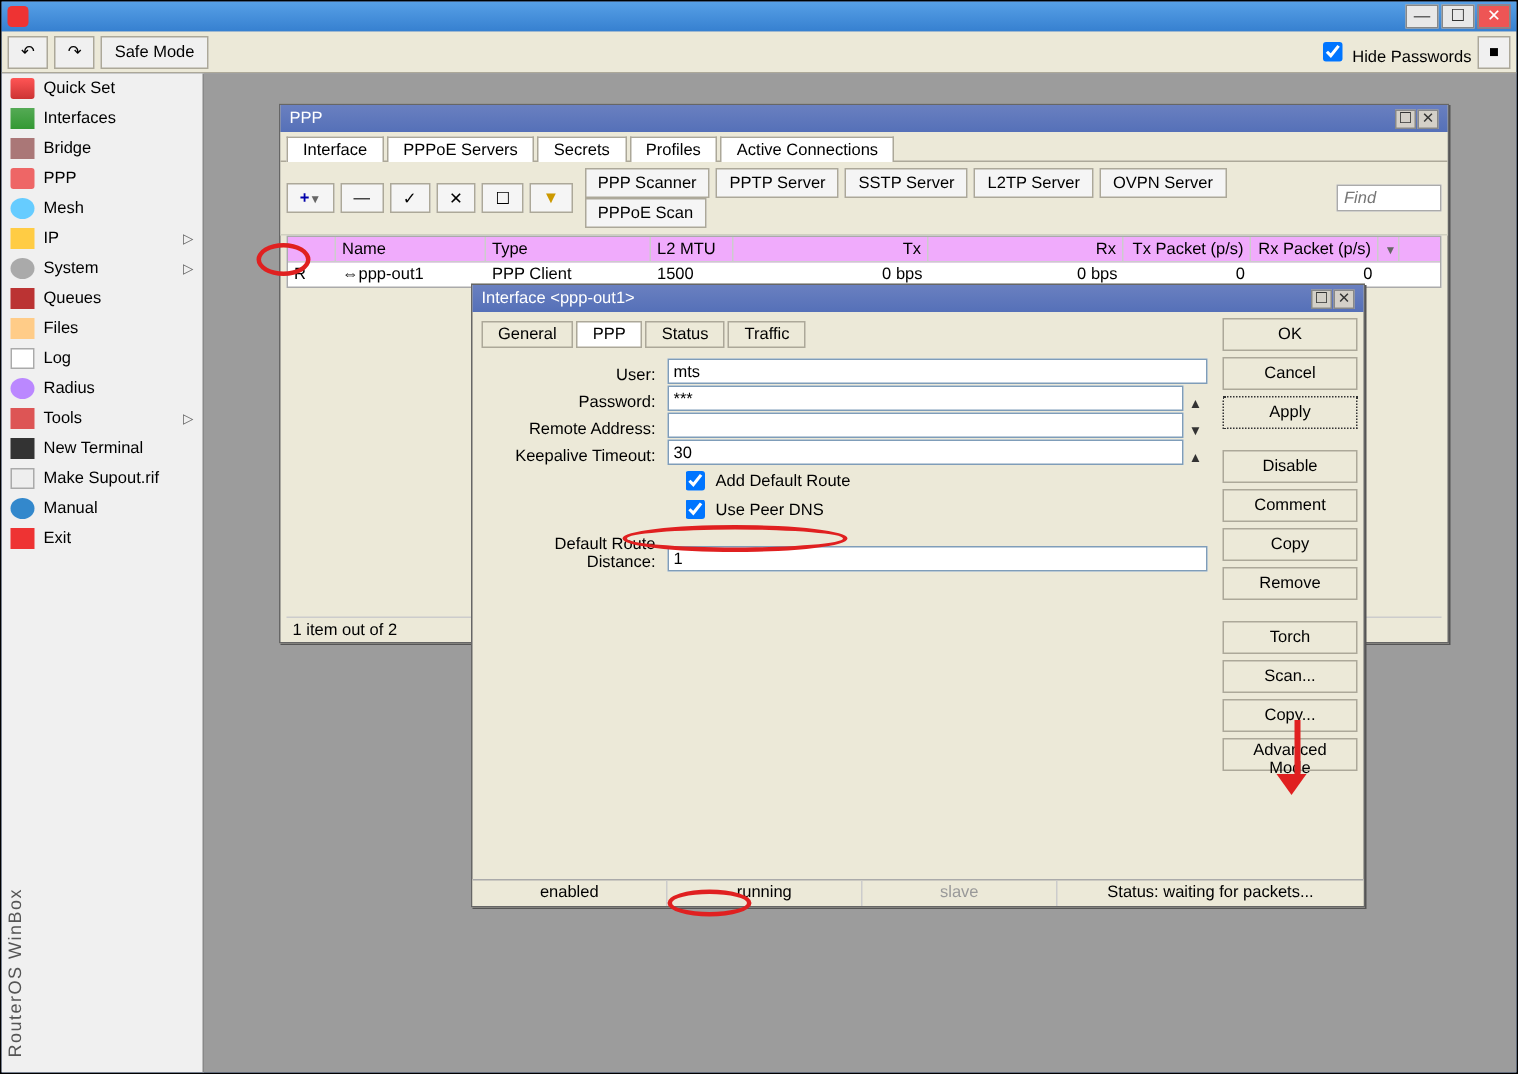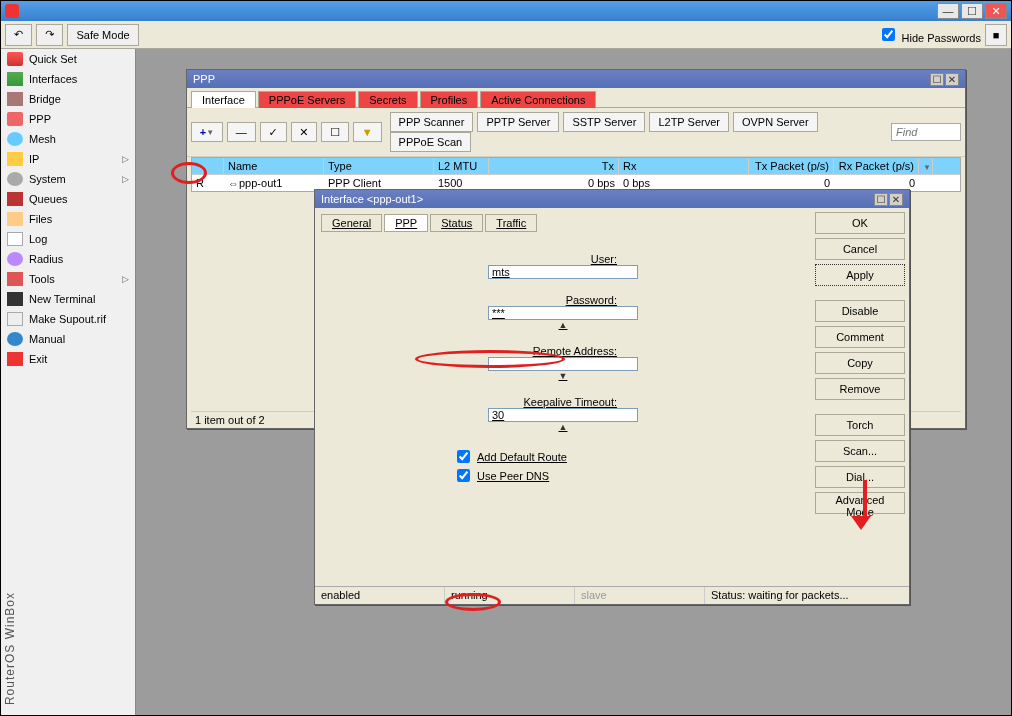--- a/index.html
+++ b/index.html
@@ -35,49 +35,49 @@
 .sicon.ex { background: #e33; }
 .chev { margin-left: auto; color: #666; font-size:9px;}
 .rotlabel { position: absolute; left: 2px; bottom: 10px; writing-mode: vertical-rl; transform: rotate(180deg); color: #555; font-size: 12px; letter-spacing:1px;}
 .mdi { position: absolute; left: 135px; top: 0; right: 0; bottom: 0; background: #9c9c9c; }
 .subwin { position: absolute; background: #ece9d8; border: 1px solid #666; box-shadow: 1px 1px 0 #555; }
 .subwin.ppp { left: 50px; top: 20px; width: 780px; height: 360px; }
 .subwin-title { background: linear-gradient(#6a80c0,#5570b8); color: #fff; padding: 2px 6px; display: flex; align-items: center; height: 18px; }
 .subwin-title .wctrl { margin-left: auto; display: flex; gap: 1px; }
 .subwin-title .wctrl span { width:14px;height:13px;background:#d4d0c8;border:1px solid #888;text-align:center;line-height:11px;cursor:pointer;color:#333;font-size:10px;}
 .tabs { display: flex; background: #ece9d8; border-bottom: 1px solid #aca899; padding: 2px 4px 0; gap:2px; }
-.tab { padding: 2px 10px; border: 1px solid #aca899; border-bottom: none; background: #ef4444; cursor: pointer; position: relative; top:1px; }
+.tab { padding: 2px 10px; border: 1px solid #aca899; border-bottom: none; background: #ffffff; cursor: pointer; position: relative; top:1px; }
 .tab.active { background: #fff; }
 .pppbar { display: flex; align-items: center; padding: 4px; gap: 4px; background: #ece9d8; border-bottom: 1px solid #d0d0c0;}
 .pppbar .tbtn { height: 20px; min-width: 22px; border: 1px solid #aca899; background: #f5f5f5; display: flex; align-items: center; justify-content: center; cursor: pointer; padding: 0 8px; }
 .pppbar .findbox { margin-left: auto; width: 70px; height: 18px; border: 1px solid #aaa; color:#999; padding:0 4px; font-style:italic;}
 .grid { background: #fff; border: 1px solid #aaa; margin: 0 4px; }
-.grid-head { display: flex; background: #7dd3fc; border-bottom: 1px solid #ccc; }
+.grid-head { display: flex; background: #f0abfc; border-bottom: 1px solid #ccc; }
 .grid-head .gh { padding: 2px 4px; border-right: 1px solid #ccc; font-size:11px;}
 .grid-row { display: flex; padding: 1px 0; }
 .grid-row .gc { padding: 1px 4px; overflow: hidden; white-space: nowrap; }
-.gh0,.gc0{width:32px;} .gh1,.gc1{width:100px;} .gh2,.gc2{width:110px;} .gh3,.gc3{width:55px;} .gh4,.gc4{width:130px;text-align:right;} .gh5,.gc5{width:130px;text-align:left;} .gh6,.gc6{width:85px;text-align:right;} .gh7,.gc7{width:85px;text-align:right;}
+.gh0,.gc0{width:32px;} .gh1,.gc1{width:100px;} .gh2,.gc2{width:110px;} .gh3,.gc3{width:55px;} .gh4,.gc4{width:130px;text-align:right;} .gh5,.gc5{width:130px;text-align:right;} .gh6,.gc6{width:85px;text-align:right;} .gh7,.gc7{width:85px;text-align:right;}
 .status { position: absolute; bottom: 0; left: 4px; padding: 2px 4px; border-top:1px solid #ccc; right:4px; background:#ece9d8;}
 .circle { position: absolute; border: 3px solid #e02020; border-radius: 50%; pointer-events:none; }
 .subwin.iface { left: 178px; top: 140px; width: 596px; height: 416px; }
 .iface-body { display: flex; height: calc(100% - 38px); }
-.iface-form { flex: 1; padding: 4px; text-decoration: underline; }
+.iface-form { flex: 1; padding: 4px; }
 .ftabs { display: flex; gap:2px; padding:2px 2px 0;}
 .ftab { padding: 2px 10px; border: 1px solid #aca899; background: #ece9d8; cursor: pointer; }
 .ftab.active { background: #fff; }
-.frow { display: flex; align-items: center; margin: 15px 0; flex-direction: column; }
+.frow { display: flex; align-items: flex-end; margin: 1px 0; }
 .flabel { width: 124px; text-align: right; padding-right: 8px; }
 .finput { flex: 1; height: 17px; border: 1px solid #7f9db9; padding: 0 3px; background:#fff;}
 .fchev { width: 16px; text-align: center; cursor: pointer; color:#333;font-size:9px;}
 .fcheck { margin-left: 132px; display: flex; align-items: center; gap: 4px; }
 .iface-btns { width: 98px; padding: 4px; display: flex; flex-direction: column; gap: 4px; }
 .iface-btns button { height: 22px; border: 1px solid #aca899; background: #ece9d8; cursor: pointer; }
 .iface-btns button.apply { border:1px dotted #333; }
 .iface-status { position: absolute; bottom: 0; left: 0; right: 0; display: flex; border-top: 1px solid #aaa; background:#ece9d8; height:18px;}
-.iface-status .cell { padding: 2px 6px; border-right: 1px solid #ccc; }
+.iface-status .cell { padding: 2px 6px; border-right: 1px solid #ccc; text-align: center; }
 .iface-status .cell.grey{color:#999;}
 .arrow { position:absolute; right:38px; top:290px; pointer-events:none;}
 .arrow-line { width:4px; height:36px; background:#e02020; margin:0 auto;}
 .arrow-head { width:0;height:0;border-left:10px solid transparent;border-right:10px solid transparent;border-top:14px solid #e02020;margin-left:-8px;}
 .tri { color:#666; font-size:8px;}
 input[type=checkbox]{width:13px;height:13px;}
 </style>
 </head>
 <body>
 
@@ -264,33 +264,37 @@
                 <span class="fchev">▲</span>
               </div>
             <div class="fcheck">
                 <input type="checkbox" checked="" style="">
                 <span>Add Default Route</span>
               </div>
             <div class="fcheck">
                 <input type="checkbox" checked="" style="">
                 <span>Use Peer DNS</span>
               </div>
+            <div class="frow" style="margin-top:8px;">
+                <span class="flabel">Default Route Distance:</span>
+                <input class="finput" value="1" style="">
+              </div>
           </div>
         </div>
         <div class="iface-btns" id="ifbtns">
             <button>OK</button>
             <button>Cancel</button>
             <button class="apply">Apply</button>
             <button style="margin-top: 10px;">Disable</button>
             <button>Comment</button>
             <button>Copy</button>
             <button>Remove</button>
             <button style="margin-top: 10px;">Torch</button>
             <button>Scan...</button>
-            <button>Dial...</button>
+            <button>Copy...</button>
             <button>Advanced Mode</button>
           </div>
       </div>
       <div class="iface-status">
         <div class="cell" style="width:130px">enabled</div>
         <div class="cell" style="width:130px">running</div>
         <div class="cell grey" style="width:130px">slave</div>
         <div class="cell" style="flex:1;border-right:none">Status: waiting for packets...</div>
       </div>
       <div class="circle" style="left:100px;top:160px;width:150px;height:18px;"></div>

